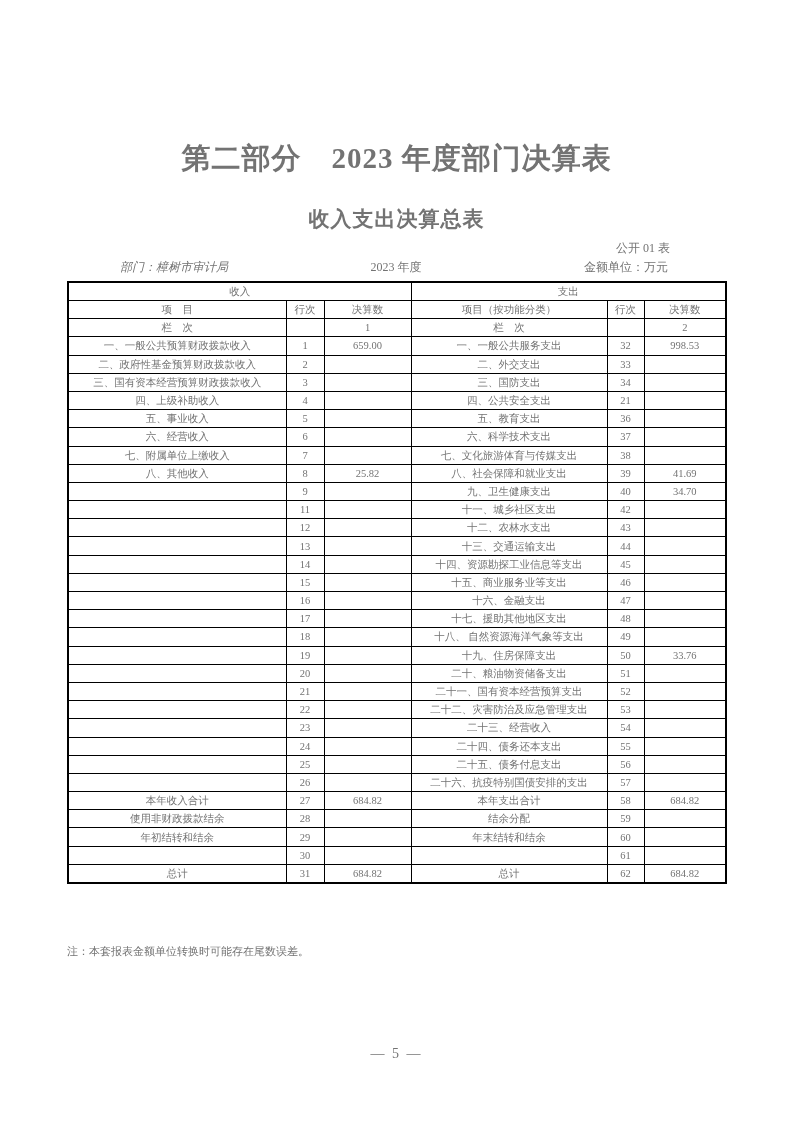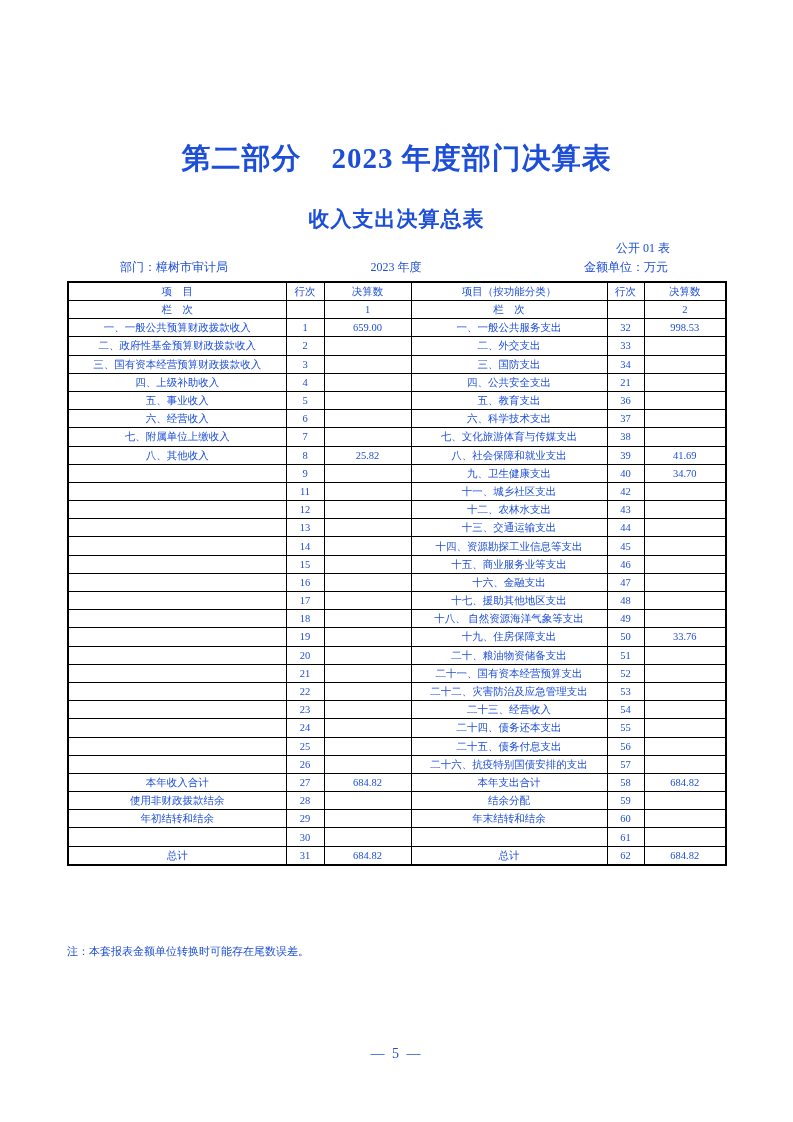--- a/index.html
+++ b/index.html
@@ -1,37 +1,37 @@
 <!DOCTYPE html>
 <html><head>
 <meta charset="utf-8">
 <style>
   * { margin:0; padding:0; box-sizing:border-box; }
   html,body { background:#ffffff; }
   body { width:793px; height:1122px; }
   .page {
     position:relative; width:793px; height:1122px; background:#ffffff;
-    font-family:"Liberation Serif","DejaVu Serif",serif; color:#1d4ed8;
+    font-family:"Liberation Serif","DejaVu Serif",serif; color:#737373;
   }
   .doc-title {
     position:absolute; top:139px; left:0; width:100%;
     text-align:center; font-size:29px; font-weight:700; letter-spacing:1px;
     white-space:pre;
   }
   .doc-subtitle {
     position:absolute; top:205px; left:0; width:100%;
     text-align:center; font-size:21px; font-weight:700;
     font-family:"Liberation Sans","DejaVu Sans",sans-serif; letter-spacing:1px;
   }
   .table-code {
     position:absolute; top:240px; left:0; right:123px;
     text-align:right; font-size:12px;
   }
   .meta { position:absolute; top:259px; left:67px; width:658px; height:20px; font-size:12px; }
-  .meta-dept { position:absolute; left:53px; top:0; }
+  .meta-dept { position:absolute; left:53px; top:0;font-style:italic; }
   .meta-year { position:absolute; left:50%; top:0; transform:translateX(-50%); }
   .meta-unit { position:absolute; right:57px; top:0; }
 
   table.grid {
     position:absolute; left:67px; top:281px; width:658px;
     border-collapse:collapse; table-layout:fixed;
     font-size:10.5px; border:2px solid #000;
   }
   .grid th, .grid td {
     border:1px solid #000; height:18.2px; padding:0;
@@ -69,20 +69,24 @@
   <table class="grid">
     <colgroup>
       <col style="width:218px">
         <col style="width:38px">
         <col style="width:87px">
       <col style="width:196px">
         <col style="width:37px">
         <col style="width:82px">
     </colgroup>
     <thead>
+      <tr>
+        <th colspan="3">收入</th>
+        <th colspan="3" class="divl">支出</th>
+      </tr>
       <tr>
         <th>项　目</th>
         <th>行次</th>
         <th>决算数</th>
         <th class="divl">项目（按功能分类）</th>
         <th>行次</th>
         <th>决算数</th>
       </tr>
       <tr class="lanci-row">
         <th>栏　次</th>

